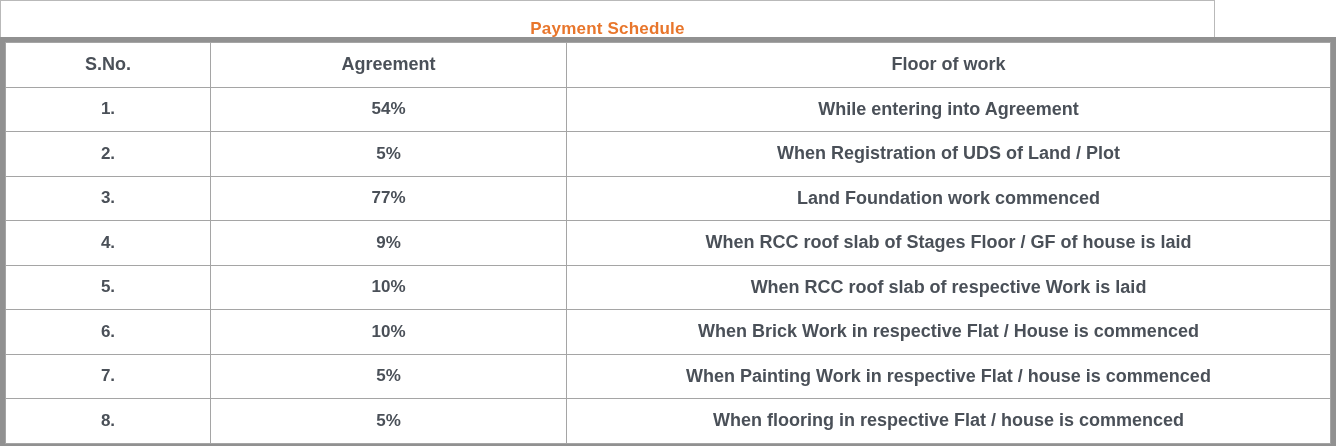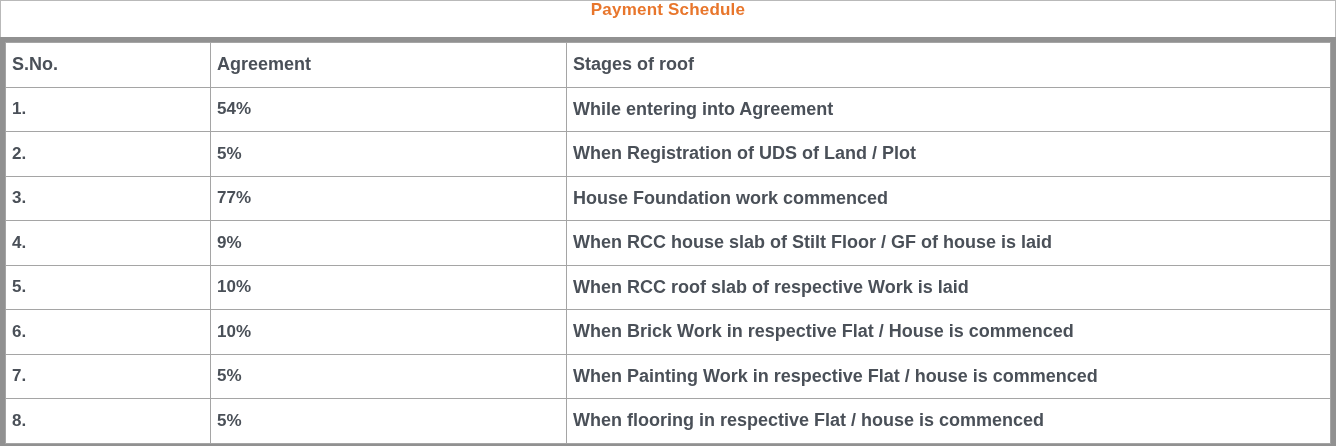--- a/index.html
+++ b/index.html
@@ -18,26 +18,26 @@
     width: 1336px;
     height: 446px;
     box-sizing: border-box;
     background: #ffffff;
     position: relative;
   }
 
   
   .title-box {
     box-sizing: border-box;
-    width: 1336px;
+    width: 1215px;
     height: 37px;
     border: 1px solid #b9b9b9;
     border-bottom: none;
     display: flex;
-    align-items: flex-start;
+    align-items: flex-end;
     justify-content: center;
     background: #ffffff;
   }
   .title-text {
     color: #e8762c;
     font-size: 17px;
     font-weight: bold;
     letter-spacing: 0.2px;
     line-height: 1;
   }
@@ -59,21 +59,21 @@
     background: #ffffff;
   }
 
   table.schedule col.c-sno { width: 205px; }
   table.schedule col.c-pct { width: 356px; }
   table.schedule col.c-stg { width: auto; }
 
   table.schedule th,
   table.schedule td {
     border: 1px solid #a5a5a5;
-    text-align: left;
+    text-align: center;
     vertical-align: middle;
     color: #4a5058;
     font-weight: bold;
     padding: 0 6px;
     height: 43.5px;
     white-space: nowrap;
     background: #ffffff;
   }
 
   table.schedule th {
@@ -101,43 +101,43 @@
     <table class="schedule">
       <colgroup>
         <col class="c-sno">
         <col class="c-pct">
         <col class="c-stg">
       </colgroup>
       <thead>
         <tr>
           <th>S.No.</th>
           <th>Agreement</th>
-          <th>Stages of roof</th>
+          <th>Floor of work</th>
         </tr>
       </thead>
       <tbody>
         <tr>
           <td class="sno">1.</td>
           <td class="pct">54%</td>
           <td class="stage">While entering into Agreement</td>
         </tr>
         <tr>
           <td class="sno">2.</td>
           <td class="pct">5%</td>
           <td class="stage">When Registration of UDS of Land / Plot</td>
         </tr>
         <tr>
           <td class="sno">3.</td>
           <td class="pct">77%</td>
-          <td class="stage">House Foundation work commenced</td>
+          <td class="stage">Land Foundation work commenced</td>
         </tr>
         <tr>
           <td class="sno">4.</td>
           <td class="pct">9%</td>
-          <td class="stage">When RCC house slab of Stilt Floor / GF of house is laid</td>
+          <td class="stage">When RCC roof slab of Stages Floor / GF of house is laid</td>
         </tr>
         <tr>
           <td class="sno">5.</td>
           <td class="pct">10%</td>
           <td class="stage">When RCC roof slab of respective Work is laid</td>
         </tr>
         <tr>
           <td class="sno">6.</td>
           <td class="pct">10%</td>
           <td class="stage">When Brick Work in respective Flat / House is    commenced</td>

